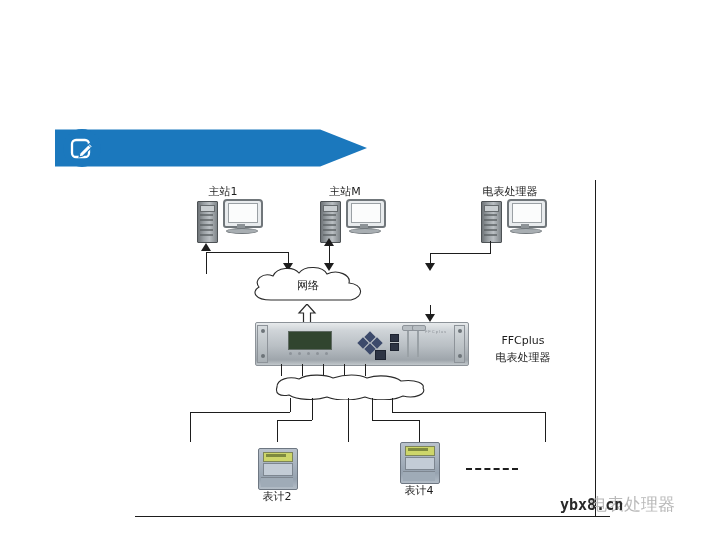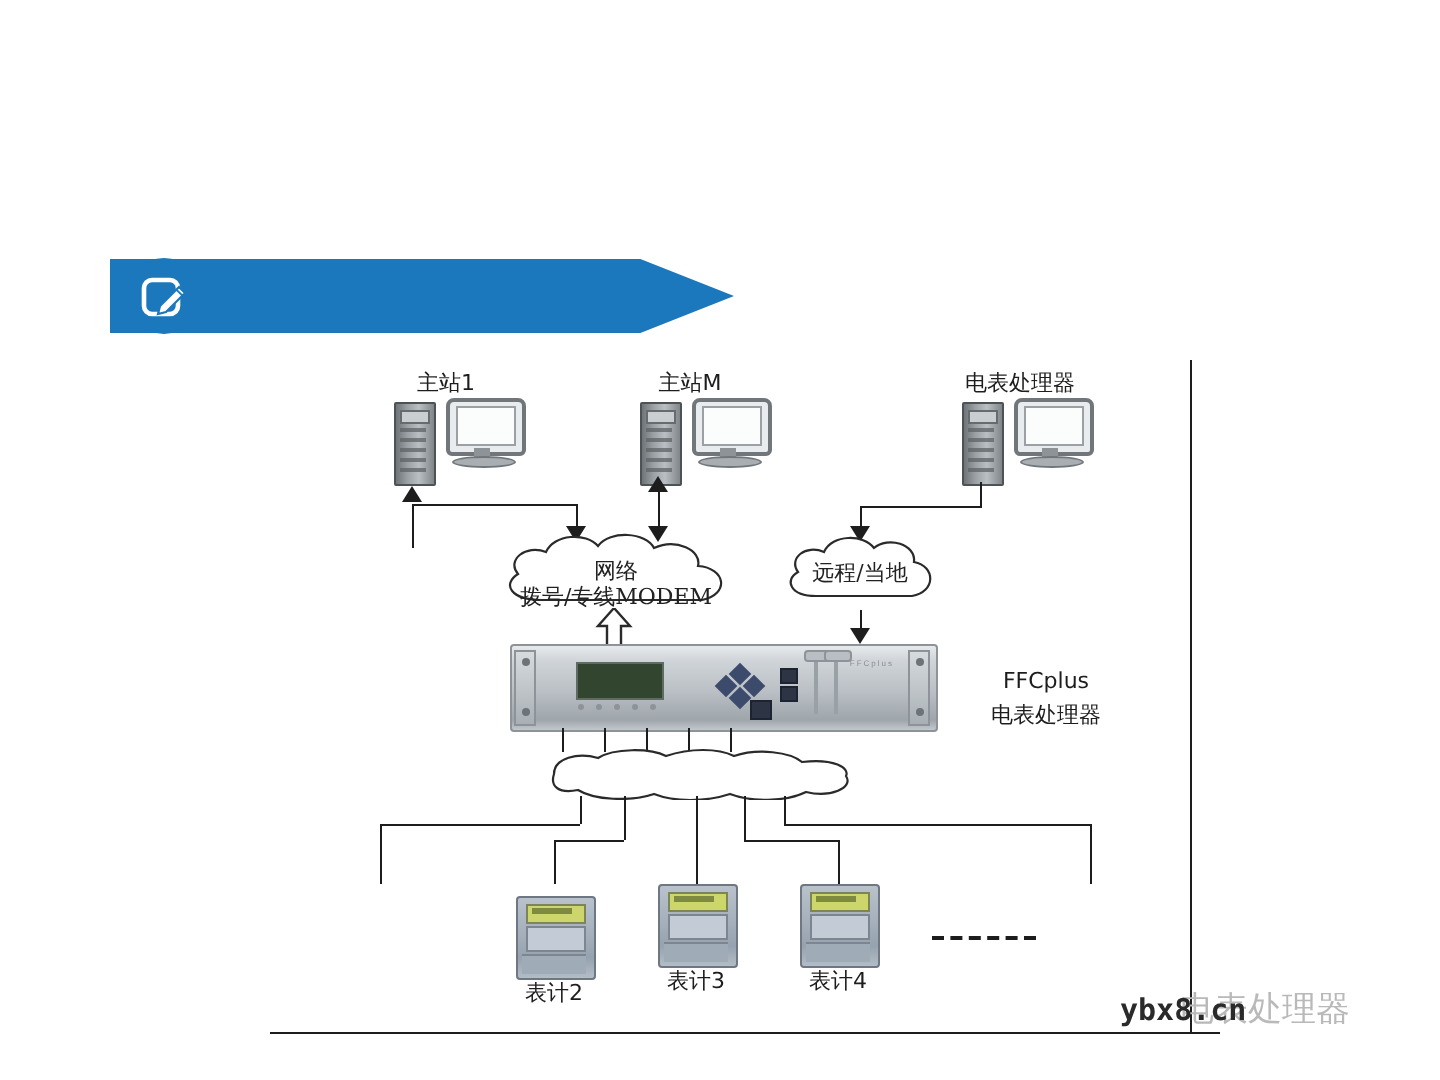--- a/index.html
+++ b/index.html
@@ -290,31 +290,22 @@
     <div class="ln v" style="left:430px;top:253px;height:12px;"></div>
     <div class="arw down" style="left:425px;top:263px;"></div>
 
     <div class="cloud" style="left:243px;top:264px;width:130px;height:46px;">
       <svg width="130" height="46" viewBox="0 0 130 46">
         <path d="M28 36 C12 36 8 28 16 23 C10 16 20 8 30 12
                  C34 3 50 2 56 9 C62 1 80 2 84 10
                  C95 5 108 11 106 19 C120 20 122 33 108 36 Z" fill="#ffffff" stroke="#2a2a2a" stroke-width="1.1"></path>
       </svg>
       <div class="ctext" style="top:14px;">网络</div>
-      <div class="ctext" style="top:27px;">拨号/专线MODEM</div>
-    </div>
-
-    <div class="cloud" style="left:388px;top:265px;width:84px;height:42px;">
-      <svg width="84" height="42" viewBox="0 0 84 42">
-        <path d="M20 33 C7 33 4 25 11 21 C6 14 15 7 24 11
-                 C28 2 44 2 49 9 C56 3 70 7 69 16
-                 C80 18 80 31 68 33 Z" fill="#ffffff" stroke="#2a2a2a" stroke-width="1.1"></path>
-      </svg>
-      <div class="ctext" style="top:14px;">远程/当地</div>
-    </div>
+    </div>
+
 
     <div class="hollow-arrow" style="position:absolute;left:297px;top:304px;">
       <svg width="20" height="22" viewBox="0 0 20 22">
         <path d="M10 0 L18 9 L13.5 9 L13.5 22 L6.5 22 L6.5 9 L2 9 Z" fill="#ffffff" stroke="#2a2a2a" stroke-width="1.2"></path>
       </svg>
     </div>
 
     <div class="ln v" style="left:430px;top:305px;height:12px;"></div>
     <div class="arw down" style="left:425px;top:314px;"></div>
 
@@ -389,30 +380,20 @@
     <div class="meter" style="left:258px;top:448px;">
       <div class="shell">
           <div class="disp">
             <b></b>
           </div>
           <div class="panel"></div>
           <div class="foot"></div>
         </div>
       <div class="mlbl">表计2</div>
     </div>
-    <div class="meter" style="left:329px;top:442px;">
-      <div class="shell">
-          <div class="disp">
-            <b></b>
-          </div>
-          <div class="panel"></div>
-          <div class="foot"></div>
-        </div>
-      <div class="mlbl">表计3</div>
-    </div>
     <div class="meter" style="left:400px;top:442px;">
       <div class="shell">
           <div class="disp">
             <b></b>
           </div>
           <div class="panel"></div>
           <div class="foot"></div>
         </div>
       <div class="mlbl">表计4</div>
     </div>

